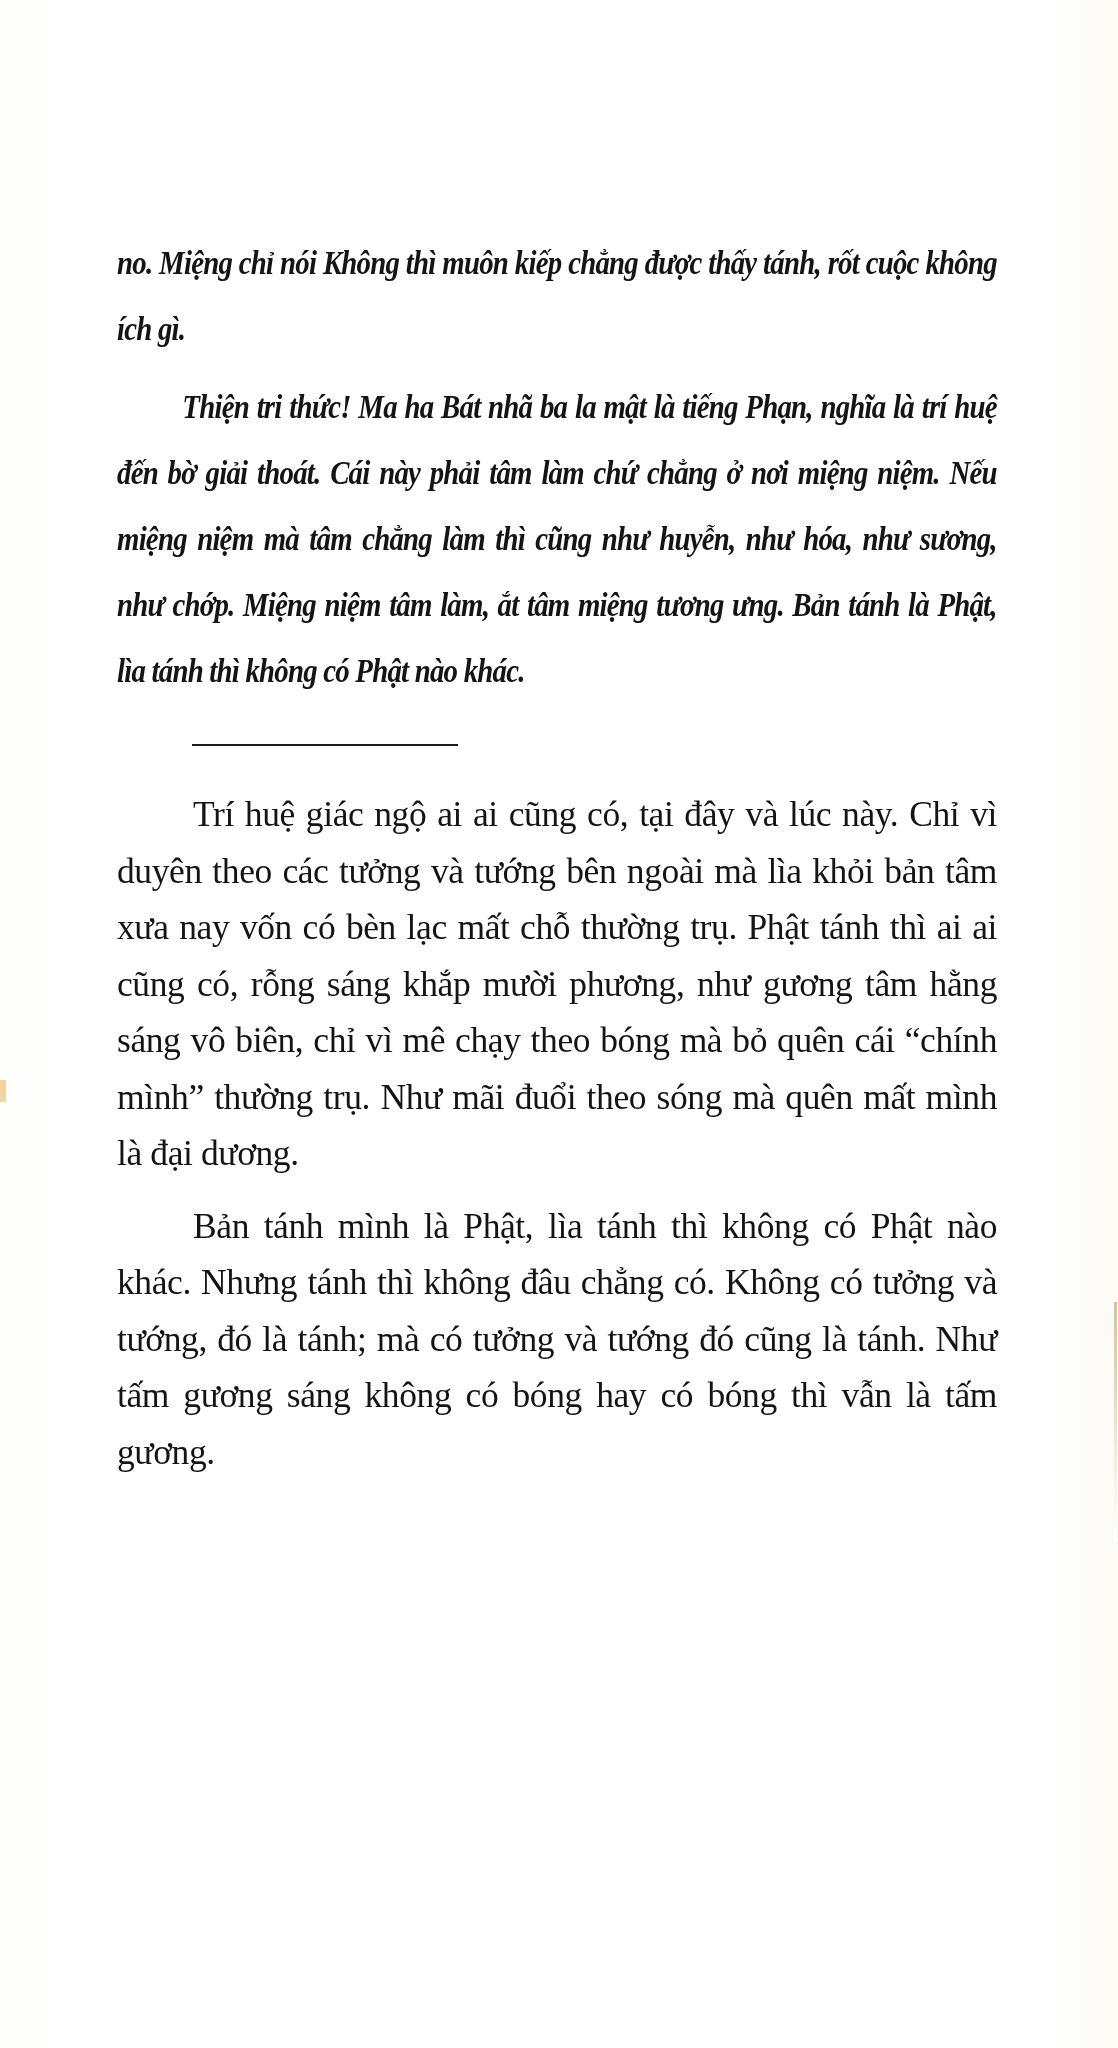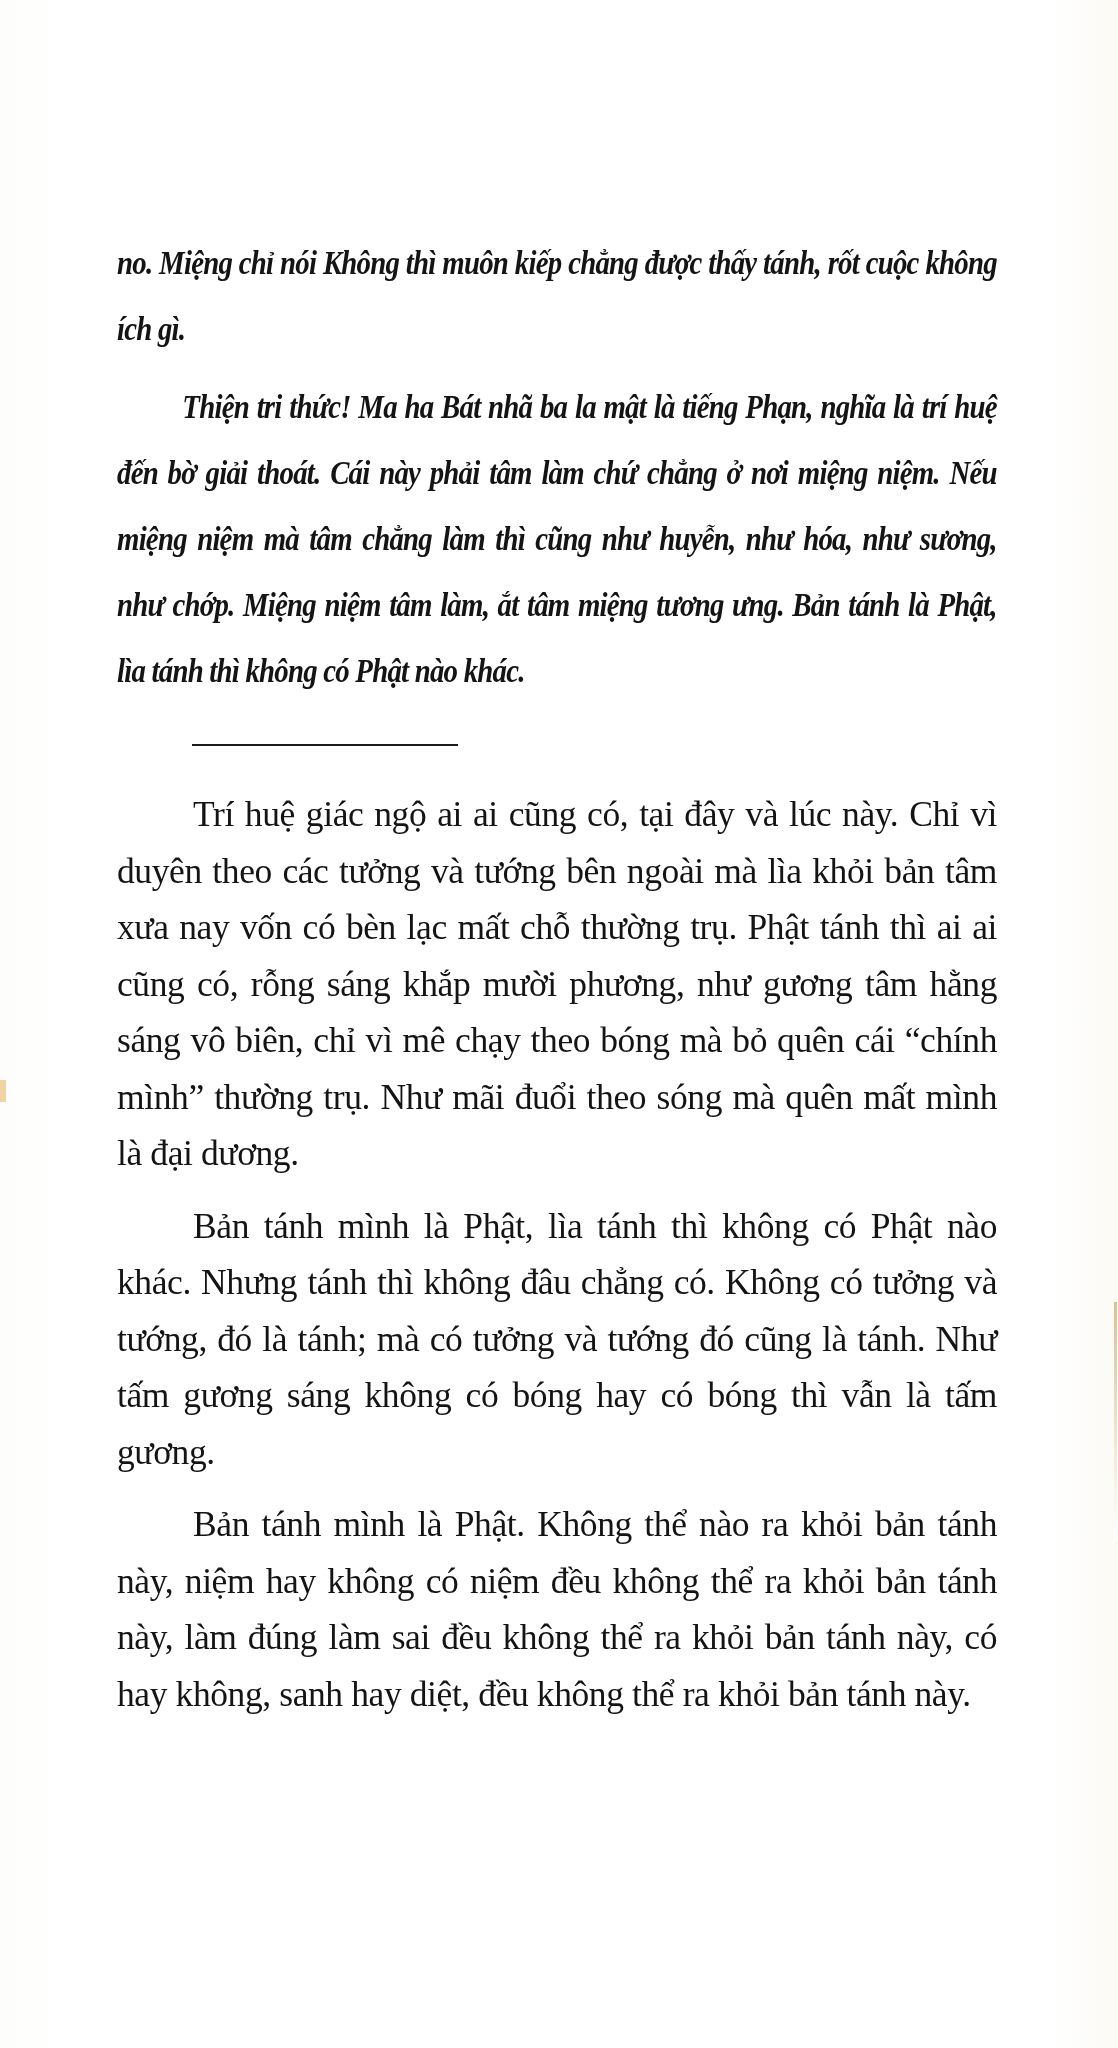--- a/index.html
+++ b/index.html
@@ -115,15 +115,14 @@
   <div class="text-block quote">
     <p>no. Miệng chỉ nói Không thì muôn kiếp chẳng được thấy tánh, rốt cuộc không ích gì.</p>
     <p class="indent">Thiện tri thức! Ma ha Bát nhã ba la mật là tiếng Phạn, nghĩa là trí huệ đến bờ giải thoát. Cái này phải tâm làm chứ chẳng ở nơi miệng niệm. Nếu miệng niệm mà tâm chẳng làm thì cũng như huyễn, như hóa, như sương, như chớp. Miệng niệm tâm làm, ắt tâm miệng tương ưng. Bản tánh là Phật, lìa tánh thì không có Phật nào khác.</p>
   </div>
 
   <div class="divider"></div>
 
   <div class="text-block commentary">
     <p class="indent">Trí huệ giác ngộ ai ai cũng có, tại đây và lúc này. Chỉ vì duyên theo các tưởng và tướng bên ngoài mà lìa khỏi bản tâm xưa nay vốn có bèn lạc mất chỗ thường trụ. Phật tánh thì ai ai cũng có, rỗng sáng khắp mười phương, như gương tâm hằng sáng vô biên, chỉ vì mê chạy theo bóng mà bỏ quên cái “chính mình” thường trụ. Như mãi đuổi theo sóng mà quên mất mình là đại dương.</p>
     <p class="indent">Bản tánh mình là Phật, lìa tánh thì không có Phật nào khác. Nhưng tánh thì không đâu chẳng có. Không có tưởng và tướng, đó là tánh; mà có tưởng và tướng đó cũng là tánh. Như tấm gương sáng không có bóng hay có bóng thì vẫn là tấm gương.</p>
-    <p class="indent">Bản tánh mình là Phật. Không thể nào ra khỏi bản tánh này, niệm hay không có niệm đều không thể ra khỏi bản tánh này, làm đúng làm sai đều không thể ra khỏi bản tánh này, có hay không, sanh hay diệt, đều không thể ra khỏi bản tánh này.</p>
   </div>
 </div>
 
 </body></html>

